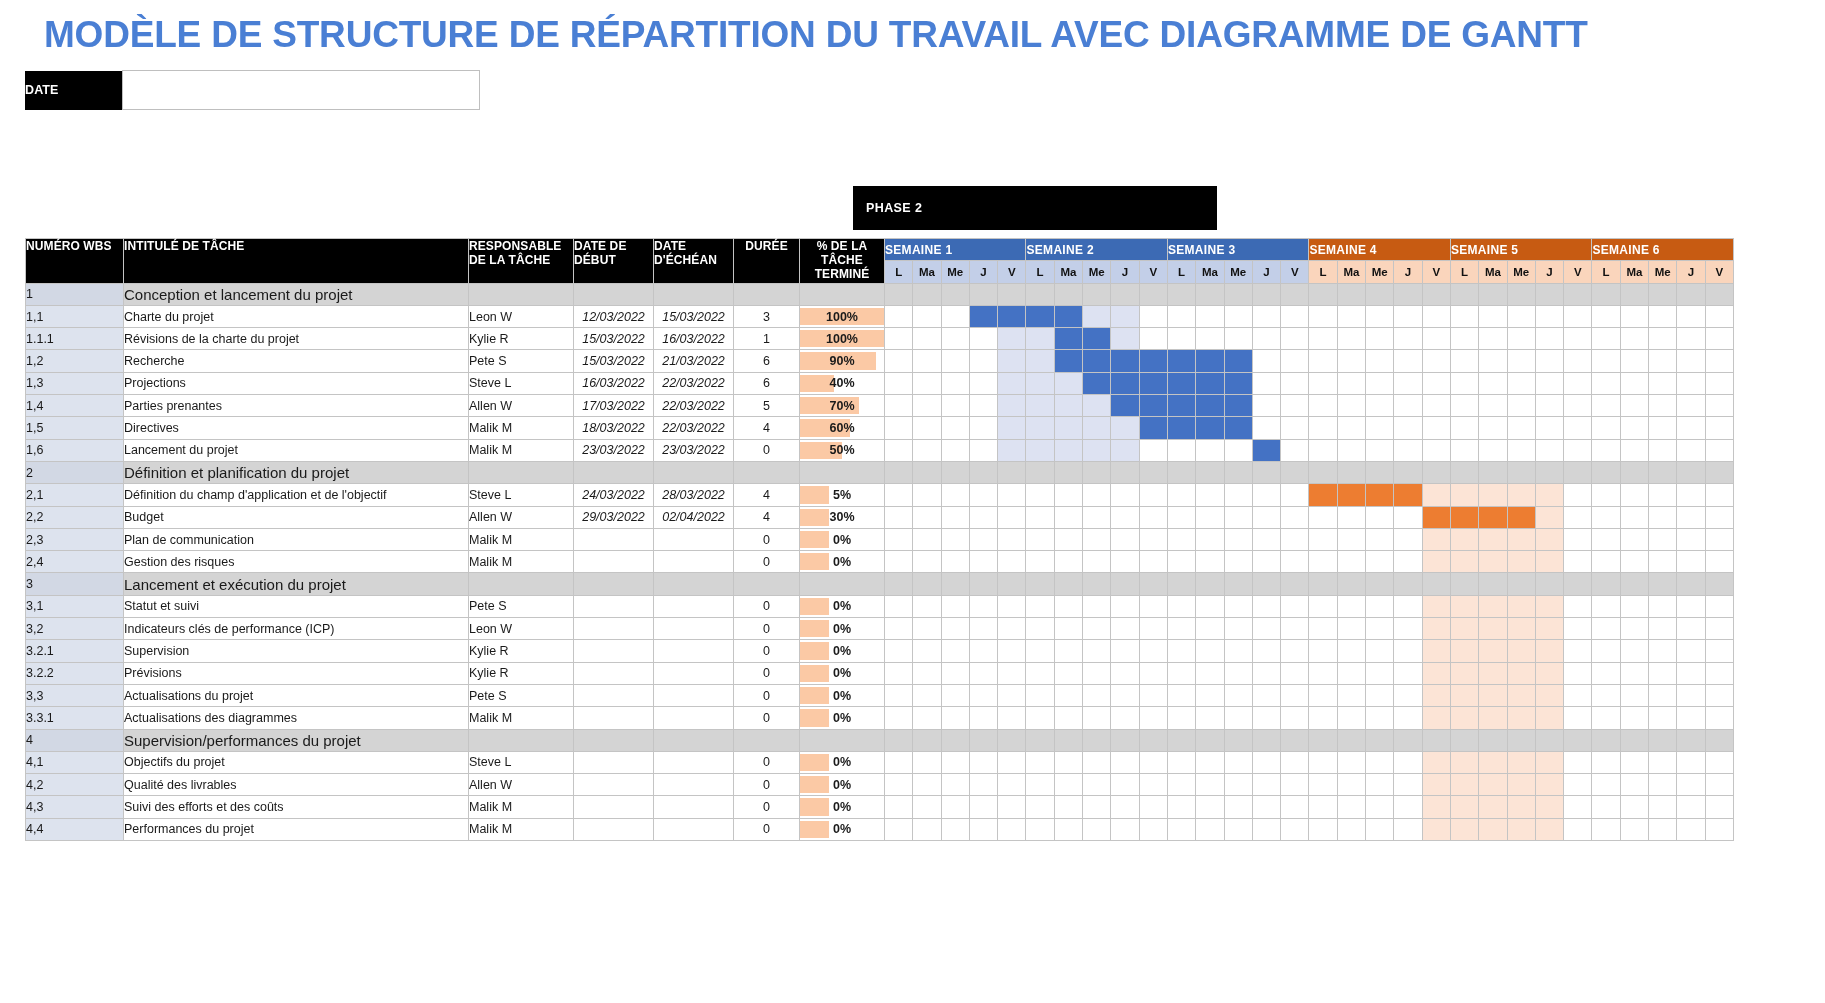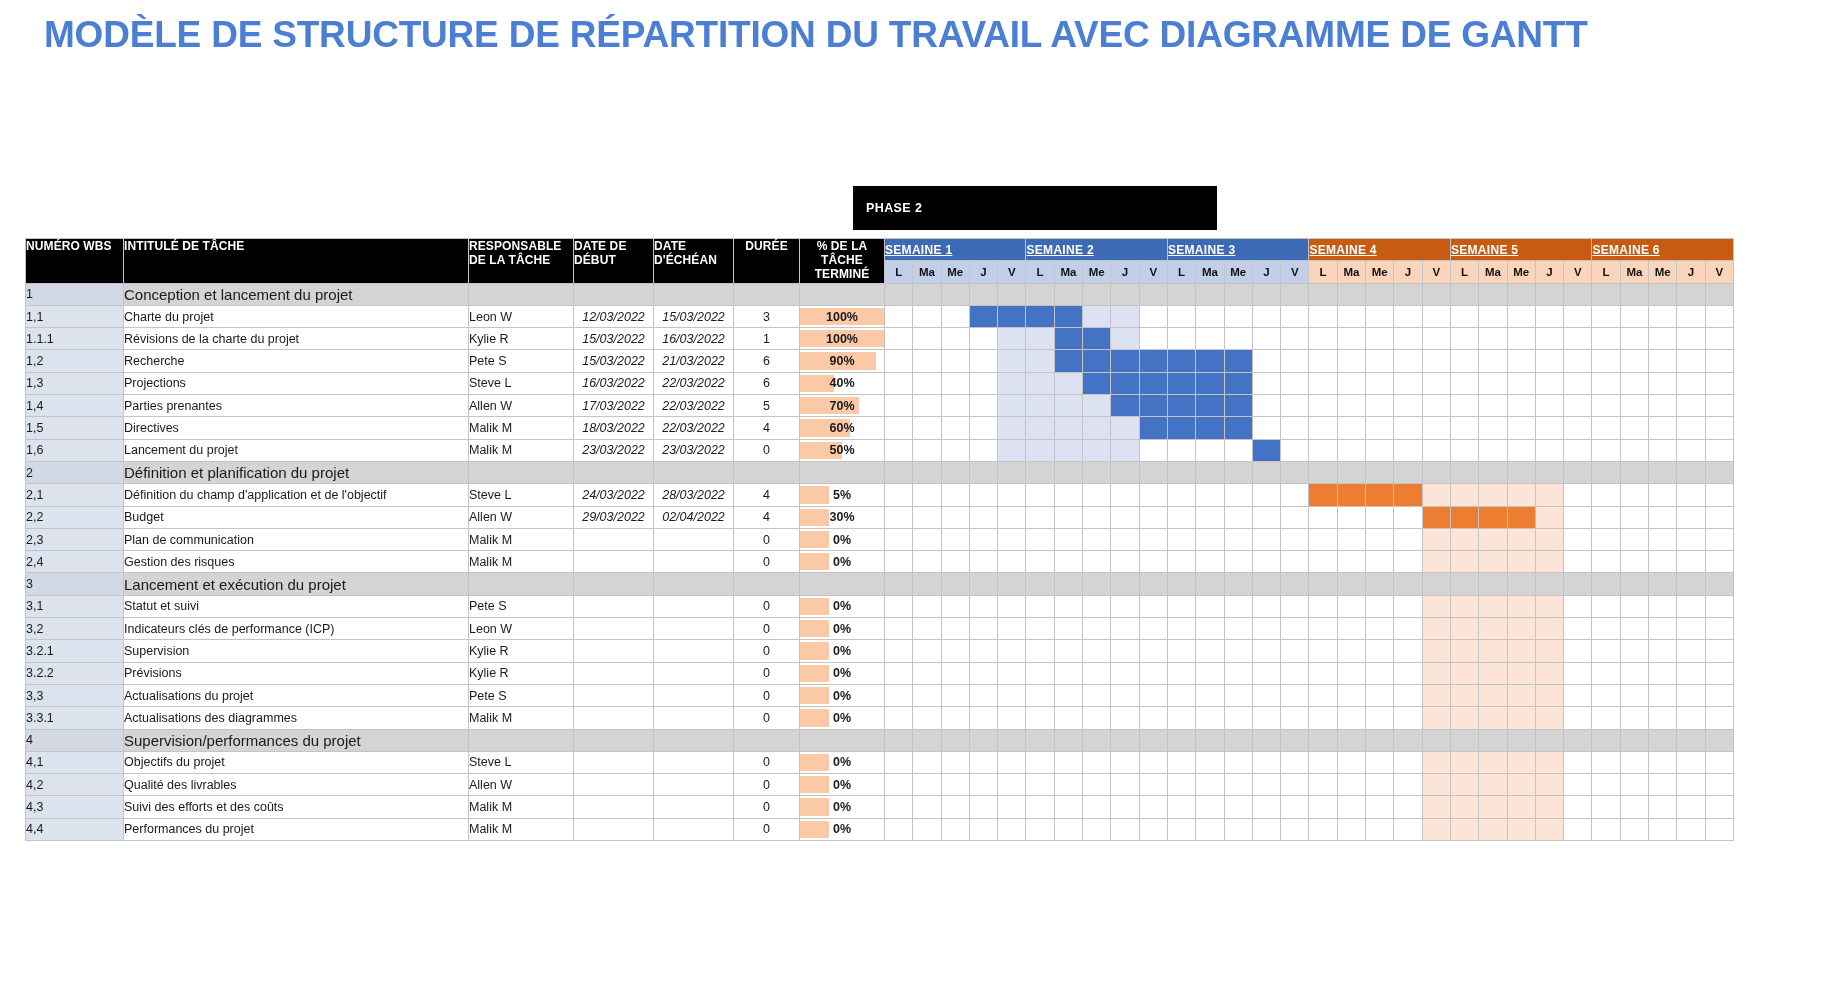--- a/index.html
+++ b/index.html
@@ -108,21 +108,20 @@
   
   .wk {
     color: #ffffff;
     font-weight: bold;
     font-size: 12px;
     text-align: left;
     padding-left: 8px;
     letter-spacing: 0.3px;
     border: 1px solid #ffffff;
     height: 26px;
-    text-decoration: underline;
   }
   .wk-blue   { background: #3c6ab4; }
   .wk-orange { background: #c75b12; }
 
   
   .day {
     font-size: 11.5px;
     font-weight: bold;
     text-align: center;
     color: #111111;
@@ -179,20 +178,24 @@
   
   .tl-cell { background: #ffffff; }
 </style>
 </head>
 <body>
 
 <div id="page-title">MODÈLE DE STRUCTURE DE RÉPARTITION DU TRAVAIL AVEC DIAGRAMME DE GANTT</div>
 
 <table id="info-block">
   <tbody id="info-body">
+      <tr>
+        <td class="info-label">DATE</td>
+        <td class="info-value"></td>
+      </tr>
     </tbody>
 </table>
 
 <div id="phase-row">
     <div class="phase-cell phase-two">PHASE 2</div>
   </div>
 
 <table id="gantt-table">
   <thead>
     <tr id="head-row-1">

